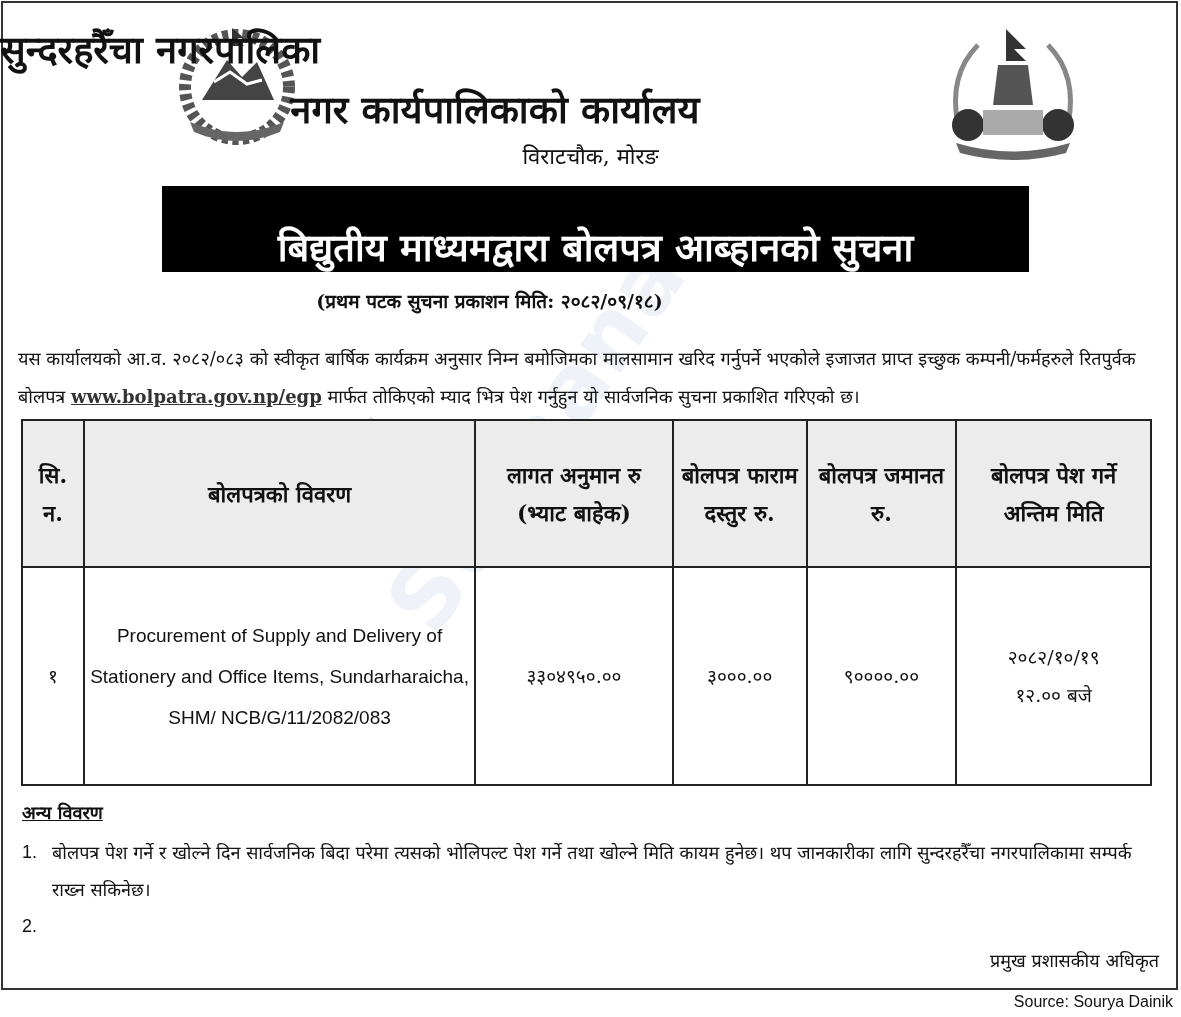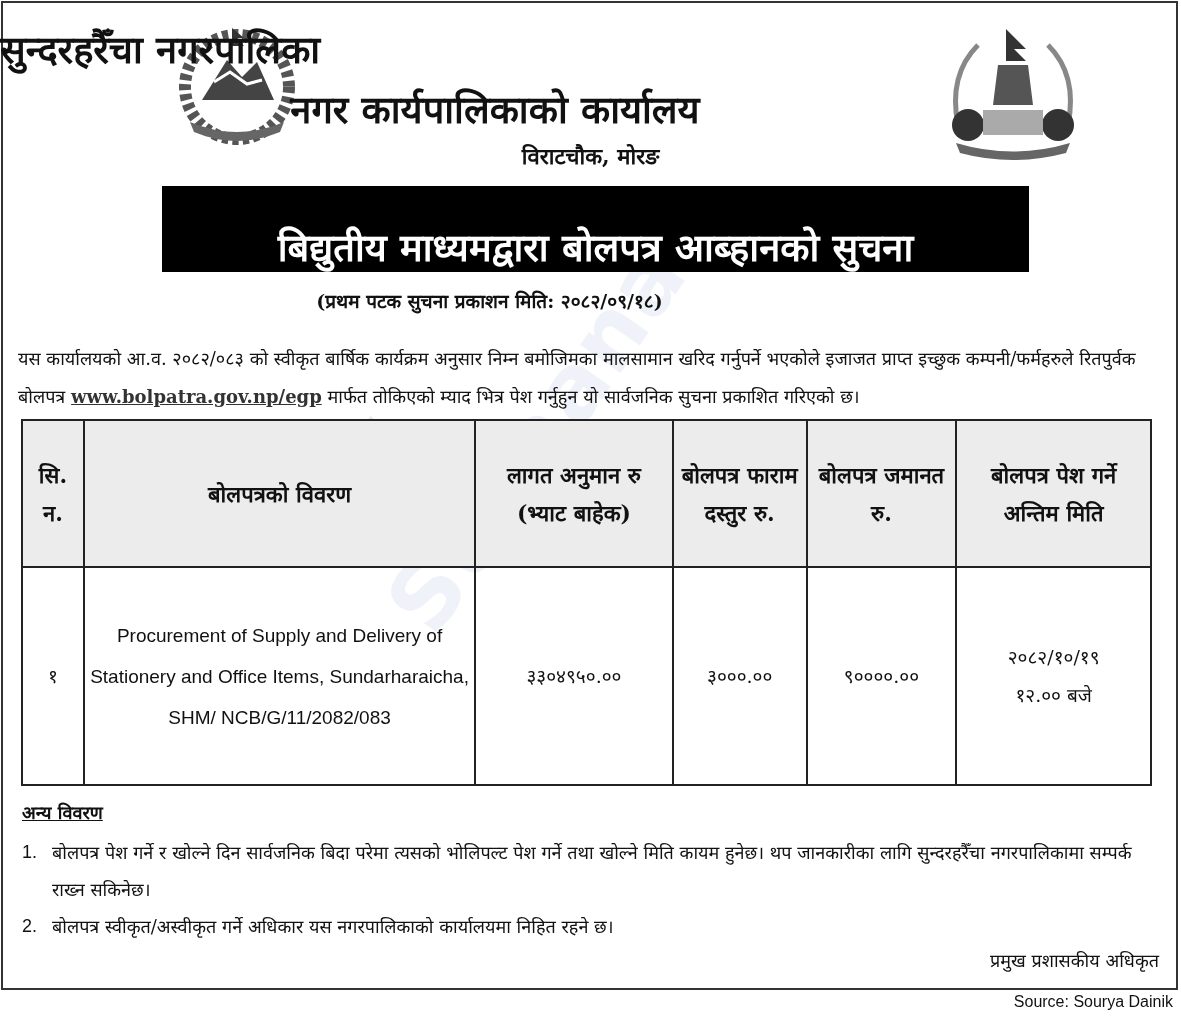--- a/index.html
+++ b/index.html
@@ -15,21 +15,21 @@
             font-family:"DejaVu Sans", sans-serif; font-size:16px;
             color:rgba(120,120,120,0.18); }
   .emblem { position:absolute; width:130px; height:130px; }
   .emblem-left { left:172px; top:22px; }
   .emblem-right { left:938px; top:25px; width:150px; height:140px; }
   .h1 { position:absolute; left:0; width:1181px; top:22px;
         font-size:38px; font-weight:bold; }
   .h2 { position:absolute; left:0; width:990px; text-align:center; top:82px;
         font-size:38px; font-weight:bold; }
   .h3 { position:absolute; left:0; width:1181px; text-align:center; top:140px;
-        font-size:22px; font-weight:bold; }
+        font-size:22px; font-weight:normal; }
   .banner { position:absolute; left:162px; top:186px; width:867px; height:86px;
             background:#000; color:#fff; display:flex; align-items:flex-end;
             justify-content:center; font-size:38px; font-weight:bold; }
   .pubdate { position:absolute; left:0; width:979px; text-align:center; top:288px;
              font-size:19px; font-weight:bold; }
   .intro { position:absolute; left:18px; top:340px; width:1150px; font-size:18px;
            line-height:38px; }
   .intro a { color:#333; text-decoration:underline;font-weight:bold; }
   table.tender { position:absolute; left:21px; top:419px; width:1131px;
                  border-collapse:collapse; }
@@ -126,18 +126,17 @@
 </table>
 
 <div class="other">अन्य विवरण</div>
 <div class="notes">
   <div class="note">
     <span class="num">1.</span>
     <span>बोलपत्र पेश गर्ने र खोल्ने दिन सार्वजनिक बिदा परेमा त्यसको भोलिपल्ट पेश गर्ने तथा खोल्ने मिति कायम हुनेछ। थप जानकारीका लागि सुन्दरहरैँचा नगरपालिकामा सम्पर्क राख्न सकिनेछ।</span>
   </div>
   <div class="note">
     <span class="num">2.</span>
-    <span>बोलपत्र स्वीकृत/अस्वीकृत गर्ने अधिकार यस नगरपालिकाको कार्यालयमा निहित रहने छ।</span>
   </div>
 </div>
 
 <div class="sign">प्रमुख प्रशासकीय अधिकृत</div>
 <div class="source">Source: Sourya Dainik</div>
 
 </body></html>

